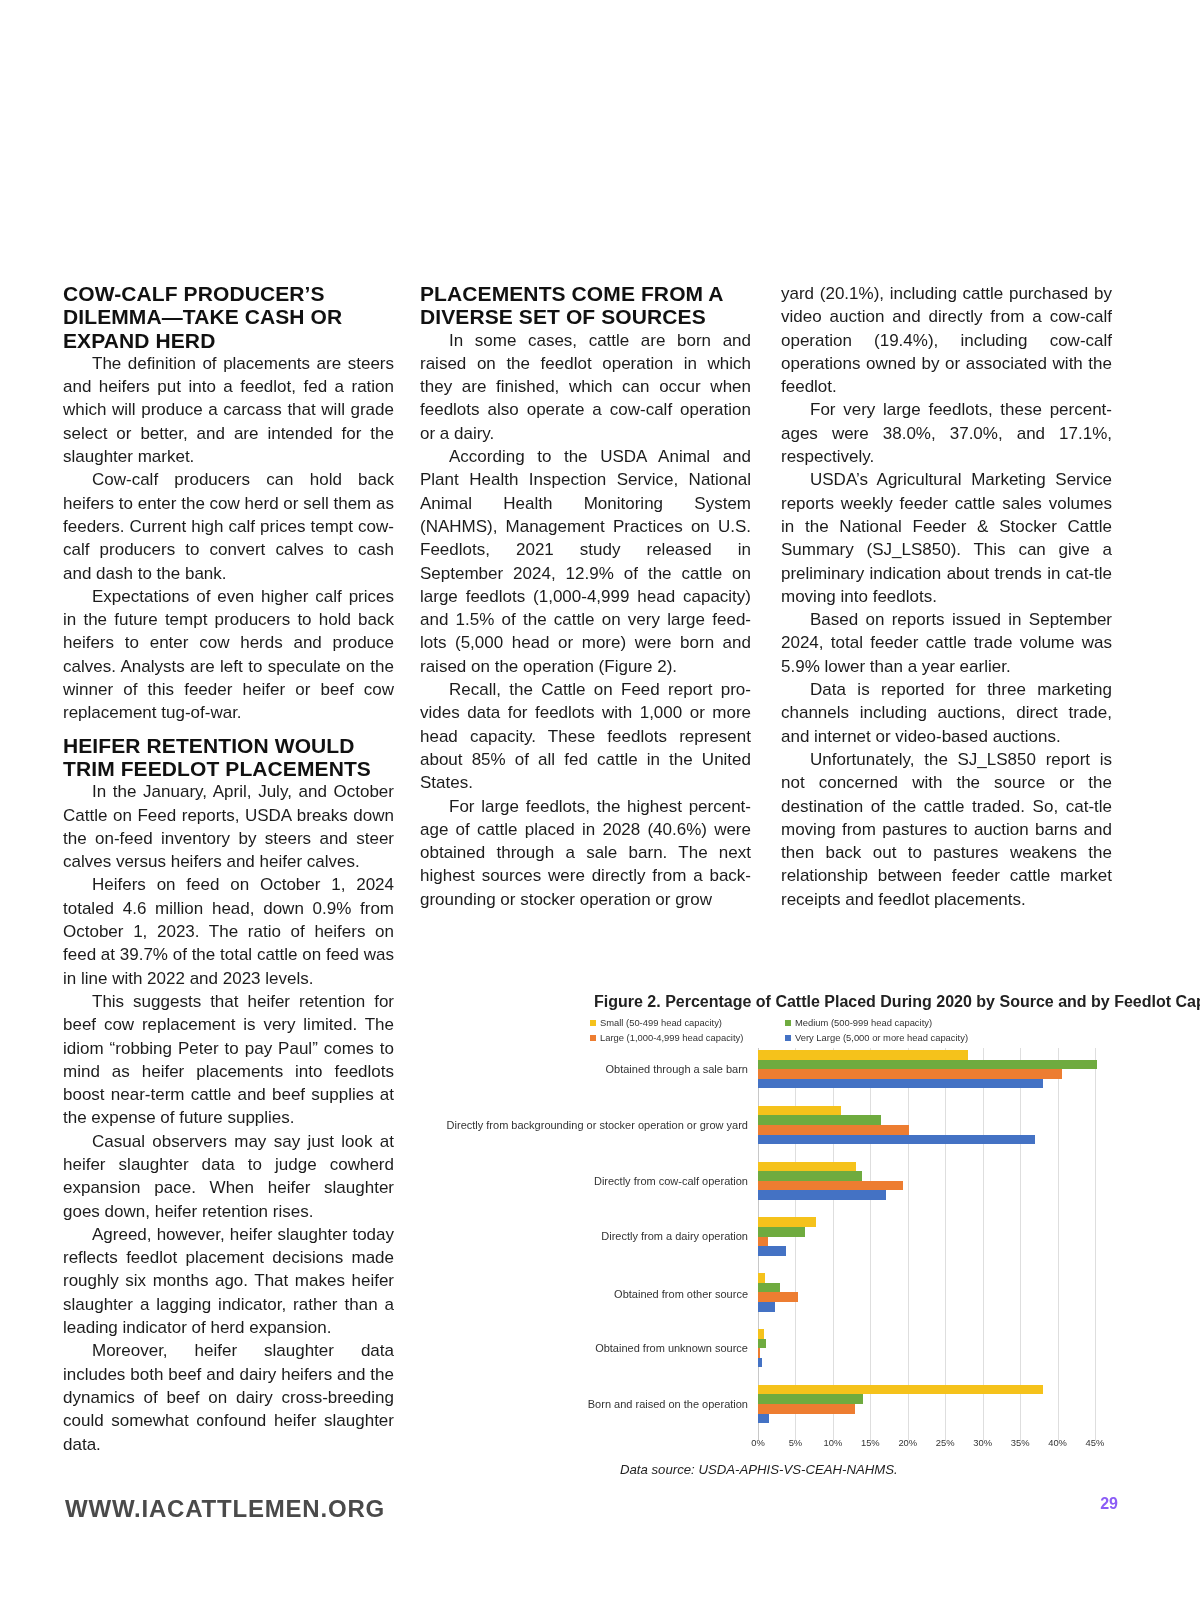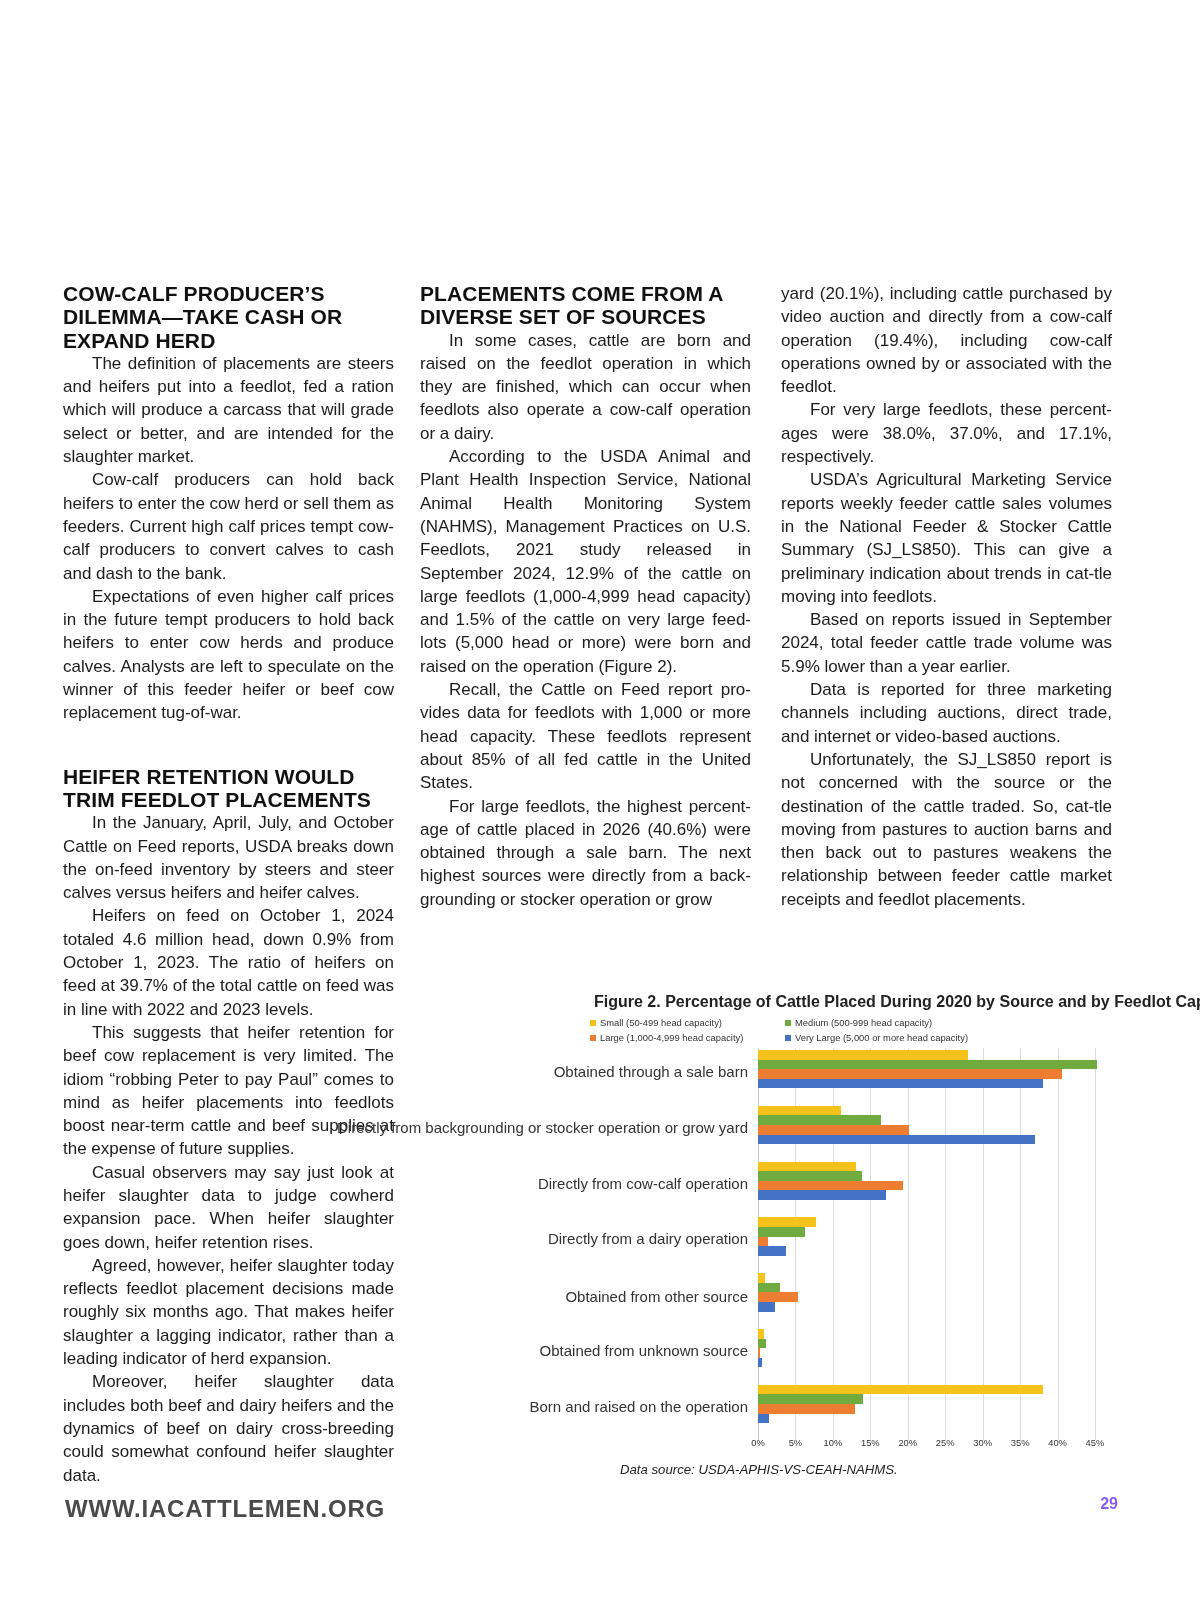--- a/index.html
+++ b/index.html
@@ -3,35 +3,35 @@
 <meta charset="utf-8">
 <style>
   * { box-sizing: border-box; margin: 0; padding: 0; }
   html, body { width: 1200px; height: 1606px; background: #ffffff; overflow: hidden; }
   body { position: relative; font-family: "Liberation Sans", sans-serif; color: #1c1c1c; }
   .col { position: absolute; top: 282px; width: 331px; font-size: 17px; line-height: 23.3px; }
   .col.left { left: 63px; }
   .col.mid { left: 420px; }
   .col.right { left: 781px; }
   .col h2 { font-size: 21px; font-weight: bold; line-height: 23.3px; color: #111; text-transform: uppercase; letter-spacing: 0.1px; }
-  .col h2.gap { margin-top: 40px; }
+  .col h2.gap { margin-top: 9px; }
   .col p { text-align: justify; text-indent: 29px; hyphens: manual; }
   .col p.noindent { text-indent: 0; }
   
   .figure { position: absolute; left: 440px; top: 990px; width: 680px; height: 480px; font-family: "Liberation Sans", sans-serif; }
   .fig-title { position: absolute; left: 154px; top: 3px; font-size: 16px; font-weight: bold; color: #222; white-space: nowrap; }
   .legend { position: absolute; left: 150px; top: 27px; width: 470px; font-size: 9.4px; color: #333; display: grid; grid-template-columns: 195px 260px; row-gap: 4px; }
   .legend-item { display: flex; align-items: center; white-space: nowrap; }
   .swatch { width: 6px; height: 6px; margin-right: 4px; display: inline-block; }
   .plot { position: absolute; left: 318px; top: 58px; width: 337px; height: 392px; }
   .gridline { position: absolute; top: 0; bottom: 0; width: 1px; background: #dedede; }
   .axis-zero { background: #c8c8c8; }
   .group { position: absolute; left: 0; width: 100%; height: 44px; }
   .bar { position: absolute; left: 0; height: 9.6px; }
-  .cat-label { position: absolute; right: 352px; font-size: 15px; color: #333; white-space: nowrap; text-align: right; }
+  .cat-label { position: absolute; right: 352px; font-size: 11px; color: #333; white-space: nowrap; text-align: right; }
   .ticks { position: absolute; left: 318px; top: 447px; width: 340px; height: 14px; }
   .tick { position: absolute; font-size: 9.4px; color: #333; transform: translateX(-50%); white-space: nowrap; }
   .source { position: absolute; left: 620px; top: 1462px; font-size: 13.2px; font-style: italic; color: #222; }
   .footer-url { position: absolute; left: 65px; top: 1495px; font-size: 24px; font-weight: bold; color: #4a4a4a; letter-spacing: 0.8px; }
   .page-num { position: absolute; right: 82px; top: 1495px; font-size: 16px; font-weight: bold; color: #8b5cf6; }
 </style>
 </head>
 <body>
 
 <div class="col left">
@@ -46,21 +46,21 @@
   <p>Casual observers may say just look at heifer slaughter data to judge cowherd expansion pace. When heifer slaughter goes down, heifer retention rises.</p>
   <p>Agreed, however, heifer slaughter today reflects feedlot placement decisions made roughly six months ago. That makes heifer slaughter a lagging indicator, rather than a leading indicator of herd expansion.</p>
   <p>Moreover, heifer slaughter data includes both beef and dairy heifers and the dynamics of beef on dairy cross-breeding could somewhat confound heifer slaughter data.</p>
 </div>
 
 <div class="col mid">
   <h2>PLACEMENTS COME FROM A DIVERSE SET OF SOURCES</h2>
   <p>In some cases, cattle are born and raised on the feedlot operation in which they are finished, which can occur when feedlots also operate a cow-calf operation or a dairy.</p>
   <p>According to the USDA Animal and Plant Health Inspection Service, National Animal Health Monitoring System (NAHMS), Management Practices on U.S. Feedlots, 2021 study released in September 2024, 12.9% of the cattle on large feedlots (1,000-4,999 head capacity) and 1.5% of the cattle on very large feed-lots (5,000 head or more) were born and raised on the operation (Figure 2).</p>
   <p>Recall, the Cattle on Feed report pro-vides data for feedlots with 1,000 or more head capacity. These feedlots represent about 85% of all fed cattle in the United States.</p>
-  <p>For large feedlots, the highest percent-age of cattle placed in 2026 (40.6%) were obtained through a sale barn. The next highest sources were directly from a back-grounding or stocker operation or grow</p>
+  <p>For large feedlots, the highest percent-age of cattle placed in 2028 (40.6%) were obtained through a sale barn. The next highest sources were directly from a back-grounding or stocker operation or grow</p>
 </div>
 
 <div class="col right">
   <p class="noindent">yard (20.1%), including cattle purchased by video auction and directly from a cow-calf operation (19.4%), including cow-calf operations owned by or associated with the feedlot.</p>
   <p>For very large feedlots, these percent-ages were 38.0%, 37.0%, and 17.1%, respectively.</p>
   <p>USDA’s Agricultural Marketing Service reports weekly feeder cattle sales volumes in the National Feeder &amp; Stocker Cattle Summary (SJ_LS850). This can give a preliminary indication about trends in cat-tle moving into feedlots.</p>
   <p>Based on reports issued in September 2024, total feeder cattle trade volume was 5.9% lower than a year earlier.</p>
   <p>Data is reported for three marketing channels including auctions, direct trade, and internet or video-based auctions.</p>
   <p>Unfortunately, the SJ_LS850 report is not concerned with the source or the destination of the cattle traded. So, cat-tle moving from pastures to auction barns and then back out to pastures weakens the relationship between feeder cattle market receipts and feedlot placements.</p>
 </div>

